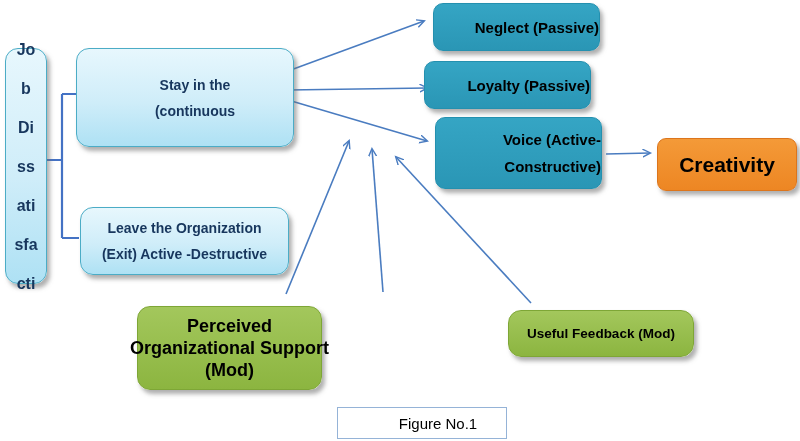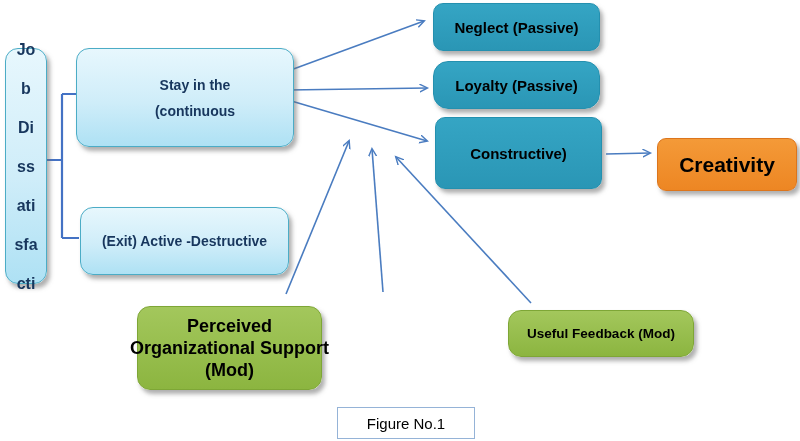--- a/index.html
+++ b/index.html
@@ -27,49 +27,50 @@
   .lightblue {
     background:linear-gradient(to bottom, var(--light-blue-top,#E7F7FD) 0%, #CFEDF9 55%, var(--light-blue-bottom,#AEE1F4) 100%);
     border:1.6px solid var(--light-blue-border,#4BACC6);
     border-radius:13px;
     color:var(--navy-text,#17365D);
   }
   .teal {
     background:linear-gradient(to bottom, var(--teal-top,#35A5C4) 0%, var(--teal-bottom,#2A96B5) 100%);
     border:1px solid #2490AF;
     border-radius:10px;
+    align-items:flex-end;
   }
   .green {
     background:linear-gradient(to bottom, var(--green-top,#A3C75C) 0%, var(--green-bottom,#8CB540) 100%);
     border:1px solid #7EA636;
     border-radius:13px;
   }
   .orange {
     background:linear-gradient(to bottom, var(--orange-top,#F49A38) 0%, var(--orange-bottom,#ED8623) 100%);
     border:1.6px solid var(--orange-border,#DC751C);
     border-radius:9px;
     margin-top:8px;
   }
 
   .job       { left:5px;   top:48px;  width:40px;  height:234px; font-size:16px; line-height:31px;gap:8px; }
   .stay      { left:76px;  top:48px;  width:196px; height:97px;  font-size:14px; line-height:26px;padding-left:20px; }
   .leave     { left:80px;  top:207px; width:207px; height:66px;  font-size:14px; line-height:26px; }
   .neglect   { left:433px; top:3px;   width:165px; height:46px;  font-size:15px; }
-  .loyalty   { left:433px; top:61px;  width:165px; height:46px;  font-size:15px;border-radius:15px; }
+  .loyalty   { left:424px; top:61px;  width:165px; height:46px;  font-size:15px; }
   .voice     { left:435px; top:117px; width:165px; height:70px;  font-size:15px; line-height:27px; }
   .creativity{ left:657px; top:130px; width:138px; height:51px;  font-size:21px; }
   .perceived { left:127px; top:306px; width:183px; height:82px;  font-size:18px; line-height:22px;margin-left:10px; }
   .coworker  { left:320px; top:306px; width:180px; height:66px;  font-size:13.5px; line-height:24px; }
   .feedback  { left:508px; top:310px; width:184px; height:45px;  font-size:13.5px; }
 
   .caption {
     position:absolute; left:337px; top:407px; width:136px; height:30px;
     background:#ffffff; border:1.2px solid var(--caption-border,#95B3D7);
     display:flex; justify-content:center; align-items:center;
-    font-size:15px; font-weight:normal; color:#000;
+    font-size:15px; font-weight:normal; color:#000;padding-left:32px;
   }
 </style>
 </head>
 <body>
 
 <div class="canvas">
 
   <svg class="overlay" viewBox="0 0 800 441">
     <defs>
       <marker id="vhead" markerWidth="10" markerHeight="10" refX="7.5" refY="4" orient="auto" markerUnits="userSpaceOnUse">
@@ -99,32 +100,34 @@
     <div>sfa</div>
     <div>cti</div>
   </div>
 
   <div class="box lightblue stay">
     <div>Stay in the</div>
     <div>(continuous</div>
   </div>
 
   <div class="box lightblue leave">
+    <div>Leave the Organization</div>
     <div>(Exit) Active -Destructive</div>
   </div>
 
   <div class="box teal neglect">
     <div>Neglect (Passive)</div>
   </div>
 
   <div class="box teal loyalty">
     <div>Loyalty (Passive)</div>
   </div>
 
   <div class="box teal voice">
+    <div>Voice (Active-</div>
     <div>Constructive)</div>
   </div>
 
   <div class="box orange creativity">
     <div>Creativity</div>
   </div>
 
   <div class="box green perceived">
     <div>Perceived</div>
     <div>Organizational  Support</div>

